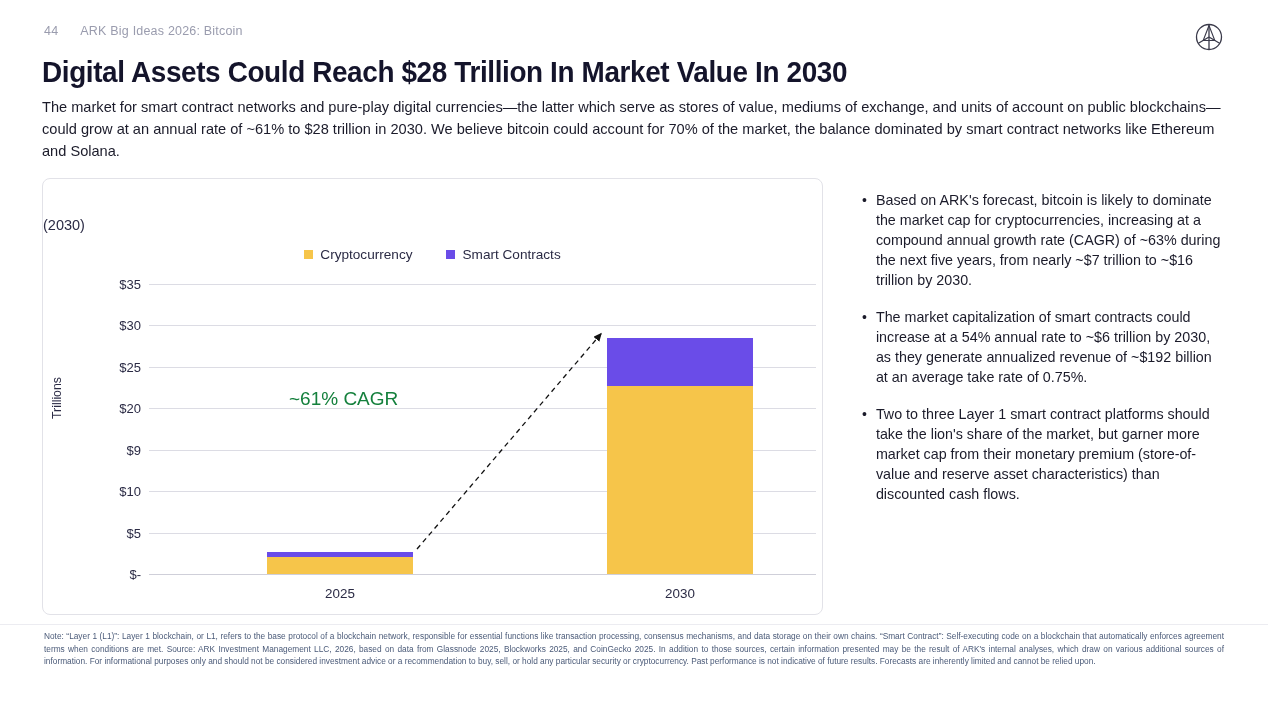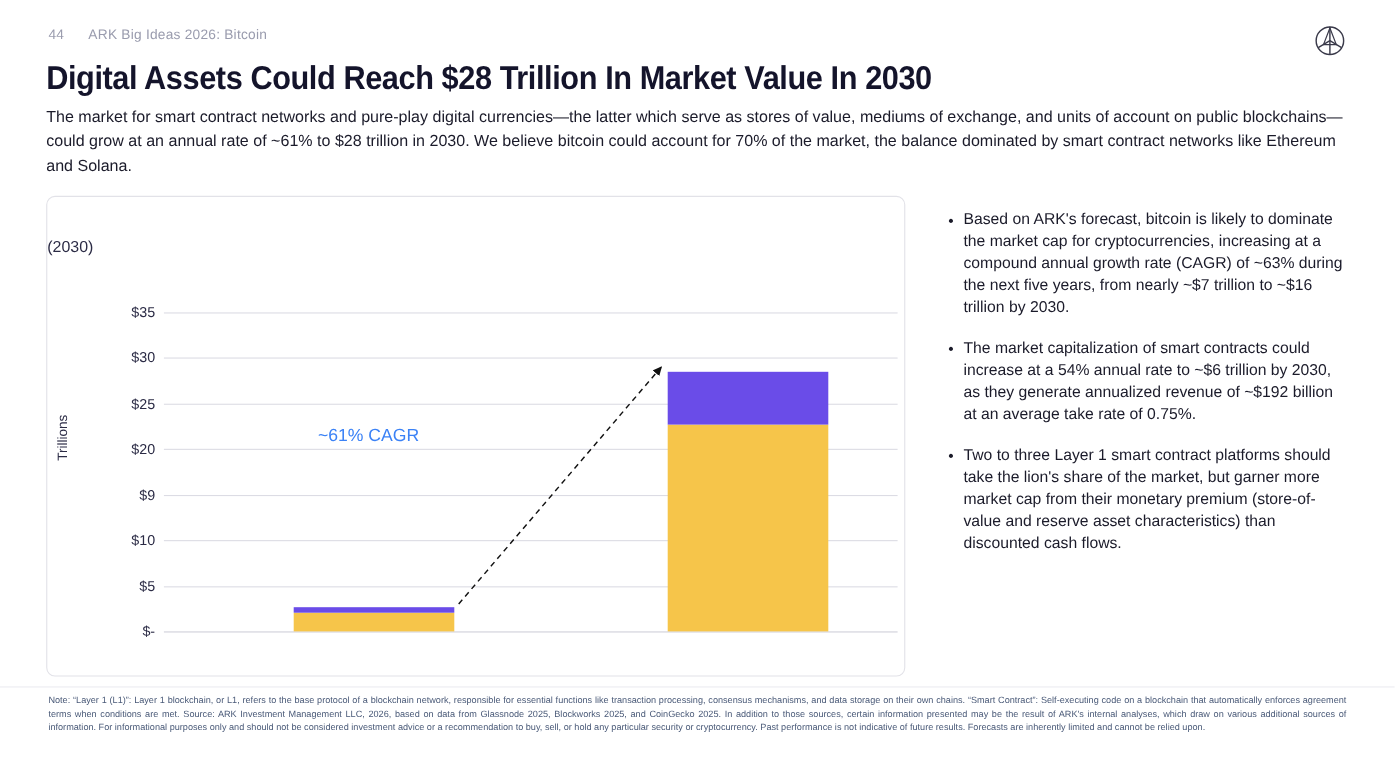--- a/index.html
+++ b/index.html
@@ -69,21 +69,21 @@
   .gridline { position: absolute; left: 0; width: 667px; height: 1px; background: #dcdce4; }
   .grid-wrap { position: absolute; left: 106px; top: 0; width: 667px; height: 437px; }
   .axisline { position: absolute; left: 0; width: 667px; height: 1px; background: #cfcfd9; }
 
   .bar-seg { position: absolute; }
   .xtick {
     position: absolute; font-size: 13.4px; color: #2b2b45;
     transform: translateX(-50%); white-space: nowrap;
   }
   .cagr-label {
-    position: absolute; font-size: 16px; color: #3b82f6; white-space: nowrap;
+    position: absolute; font-size: 19px; color: #15803d; white-space: nowrap;
   }
 
   
   .bullets { position: absolute; left: 862px; top: 190px; width: 362px; }
   .bullet { display: flex; gap: 9px; margin-bottom: 17px; }
   .bullet-dot { font-size: 14px; line-height: 20px; color: #1b1b2a; flex: 0 0 auto; }
   .bullet-text { font-size: 14.3px; line-height: 20px; color: #1b1b2a; }
 
   
   .footnote {
@@ -112,20 +112,30 @@
       <path d="M17 5.5 L11.2 20.5 L22.8 20.5 Z" fill="none" stroke="#3a3a4a" stroke-width="1.1"></path>
     </svg>
   </div>
 
   <h1 class="title">Digital Assets Could Reach $28 Trillion In Market Value In 2030</h1>
   <p class="intro">The market for smart contract networks and pure-play digital currencies—the latter which serve as stores of value, mediums of exchange, and units of account on public blockchains—could grow at an annual rate of ~61% to $28 trillion in 2030. We believe bitcoin could account for 70% of the market, the balance dominated by smart contract networks like Ethereum and Solana.</p>
 
   <div class="chart-card">
     <div class="chart-subtitle">(2030)</div>
 
+    <div class="legend">
+      <span class="legend-item">
+        <span class="swatch" style="background: rgb(246, 197, 74);"></span>
+        <span>Cryptocurrency</span>
+      </span>
+      <span class="legend-item">
+        <span class="swatch" style="background: rgb(106, 76, 232);"></span>
+        <span>Smart Contracts</span>
+      </span>
+    </div>
 
     <div class="plot">
       <div class="ylabel">Trillions</div>
       <div class="ytick-wrap" id="yticks">
           <div class="ytick" style="top: 395px;">$-</div>
           <div class="ytick" style="top: 353.571px;">$5</div>
           <div class="ytick" style="top: 312.143px;">$10</div>
           <div class="ytick" style="top: 270.714px;">$9</div>
           <div class="ytick" style="top: 229.286px;">$20</div>
           <div class="ytick" style="top: 187.857px;">$25</div>
@@ -140,20 +150,24 @@
           <div class="gridline" style="top: 229.286px;"></div>
           <div class="gridline" style="top: 187.857px;"></div>
           <div class="gridline" style="top: 146.429px;"></div>
           <div class="gridline" style="top: 105px;"></div>
         </div>
       <div class="grid-wrap" id="barwrap">
           <div class="bar-seg" style="left: 118px; top: 378.014px; width: 146px; height: 16.9857px; background: rgb(246, 197, 74);"></div>
           <div class="bar-seg" style="left: 118px; top: 373.043px; width: 146px; height: 4.97143px; background: rgb(106, 76, 232);"></div>
           <div class="bar-seg" style="left: 458px; top: 206.914px; width: 146px; height: 188.086px; background: rgb(246, 197, 74);"></div>
           <div class="bar-seg" style="left: 458px; top: 158.857px; width: 146px; height: 48.0571px; background: rgb(106, 76, 232);"></div>
+        </div>
+      <div class="grid-wrap" id="xticks">
+          <div class="xtick" style="left: 191px; top: 407px;">2025</div>
+          <div class="xtick" style="left: 531px; top: 407px;">2030</div>
         </div>
       <svg class="grid-wrap" id="cagr-arrow" style="overflow:visible;">
         <defs>
           <marker id="arrowhead" markerWidth="7" markerHeight="7" refX="5.5" refY="3" orient="auto">
             <path d="M0,0 L6.5,3 L0,6 z" fill="#111"></path>
           </marker>
         </defs>
         <line x1="268" y1="370.04285714285714" x2="452" y2="154.85714285714286" stroke="#111" stroke-width="1.3" stroke-dasharray="5 4" marker-end="url(#arrowhead)"></line>
       </svg>
       <div class="cagr-label" id="cagrlabel" style="left: 246px; top: 209px;">~61% CAGR</div>

